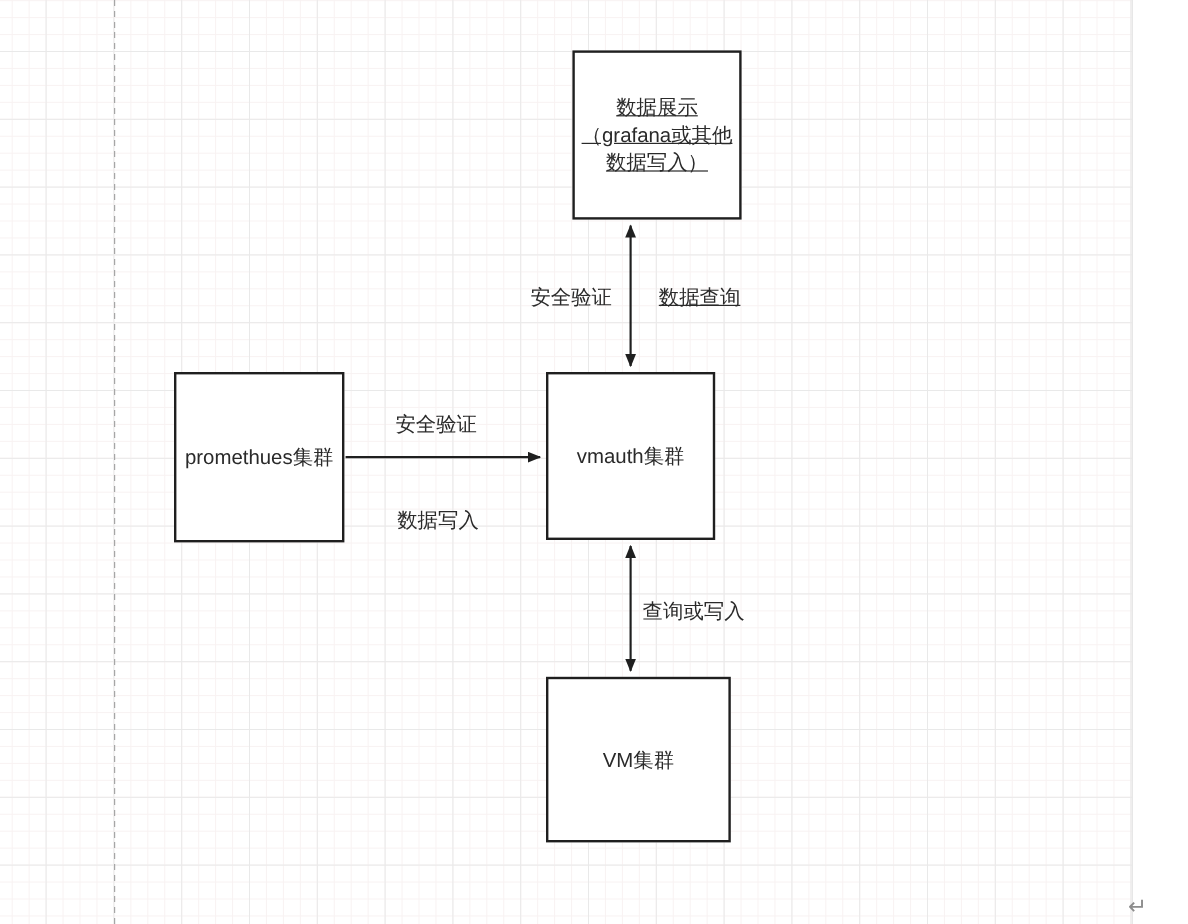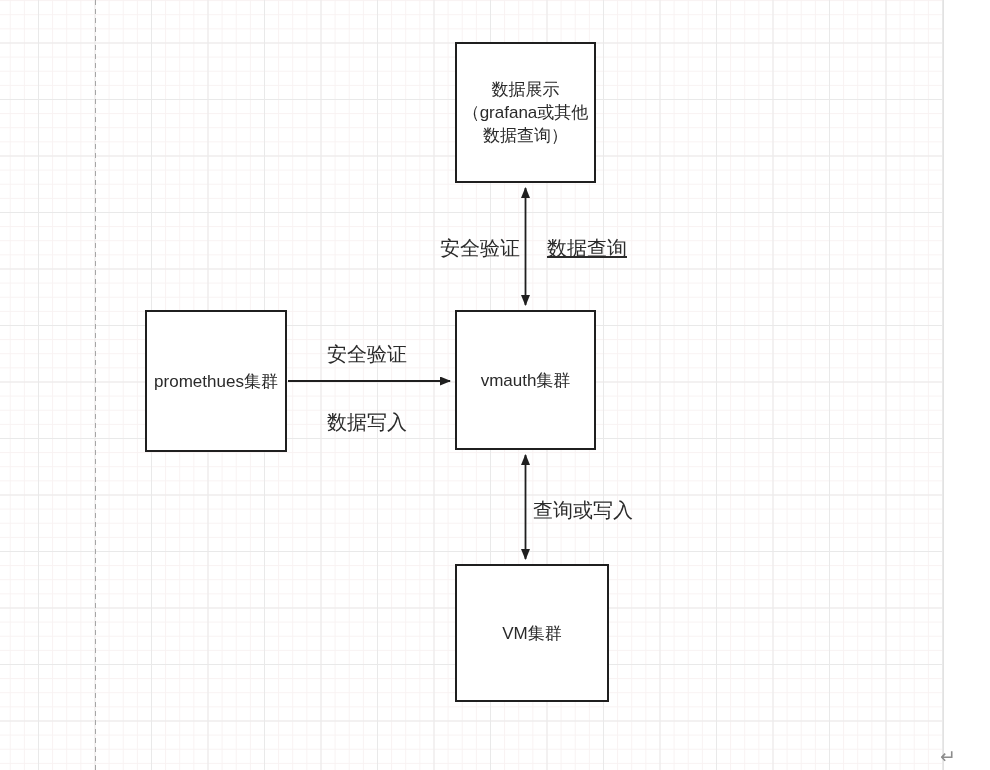--- a/index.html
+++ b/index.html
@@ -51,21 +51,21 @@
     display: flex;
     align-items: center;
     justify-content: center;
     text-align: center;
     font-size: 17px;
     line-height: 23px;
     color: #2a2a2a;
   }
   .edge-label {
     position: absolute;
-    font-size: 20px;
+    font-size: 17px;
     line-height: 20px;
     color: #2a2a2a;
     text-align: center;
     white-space: nowrap;
   }
   .return-mark {
     position: absolute;
     left: 940px; top: 745px;
     font-size: 19px;
     color: #8c8c8c;
@@ -84,25 +84,25 @@
     <defs>
       <marker id="arrowhead" viewBox="0 0 11 9" markerWidth="11" markerHeight="9" refX="10" refY="4.5" orient="auto-start-reverse" markerUnits="userSpaceOnUse">
         <path d="M0,0 L11,4.5 L0,9 Z" fill="#1f1f1f"></path>
       </marker>
     </defs>
     <line x1="525.5" y1="188" x2="525.5" y2="305" stroke="#1f1f1f" stroke-width="1.8" marker-start="url(#arrowhead)" marker-end="url(#arrowhead)"></line>
     <line x1="288" y1="381" x2="450" y2="381" stroke="#1f1f1f" stroke-width="1.8" marker-end="url(#arrowhead)"></line>
     <line x1="525.5" y1="455" x2="525.5" y2="559" stroke="#1f1f1f" stroke-width="1.8" marker-start="url(#arrowhead)" marker-end="url(#arrowhead)"></line>
   </svg>
 
-  <div class="node" style="left:455px; top:42px; width:141px; height:141px;">
+  <div class="node" style="left:477px; top:42px; width:141px; height:141px;text-decoration:underline;">
     <div>
       <div>数据展示</div>
       <div>（grafana或其他</div>
-      <div>数据查询）</div>
+      <div>数据写入）</div>
     </div>
   </div>
 
   <div class="node" style="left:455px; top:310px; width:141px; height:140px;">
     <div>vmauth集群</div>
   </div>
 
   <div class="node" style="left:145px; top:310px; width:142px; height:142px;">
     <div>promethues集群</div>
   </div>
@@ -110,19 +110,19 @@
   <div class="node" style="left:455px; top:564px; width:154px; height:138px;">
     <div>VM集群</div>
   </div>
 
   <div class="edge-label" style="left:440px; top:238px; width:72px;">安全验证</div>
 
   <div class="edge-label" style="left:547px; top:238px; width:72px;text-decoration:underline;">数据查询</div>
 
   <div class="edge-label" style="left:327px; top:344px; width:73px;">安全验证</div>
 
-  <div class="edge-label" style="left:327px; top:412px; width:76px;">数据写入</div>
+  <div class="edge-label" style="left:327px; top:424px; width:76px;">数据写入</div>
 
   <div class="edge-label" style="left:533px; top:500px; width:90px;">查询或写入</div>
 
   <div class="return-mark">↵</div>
 
 </div>
 
 </body></html>

